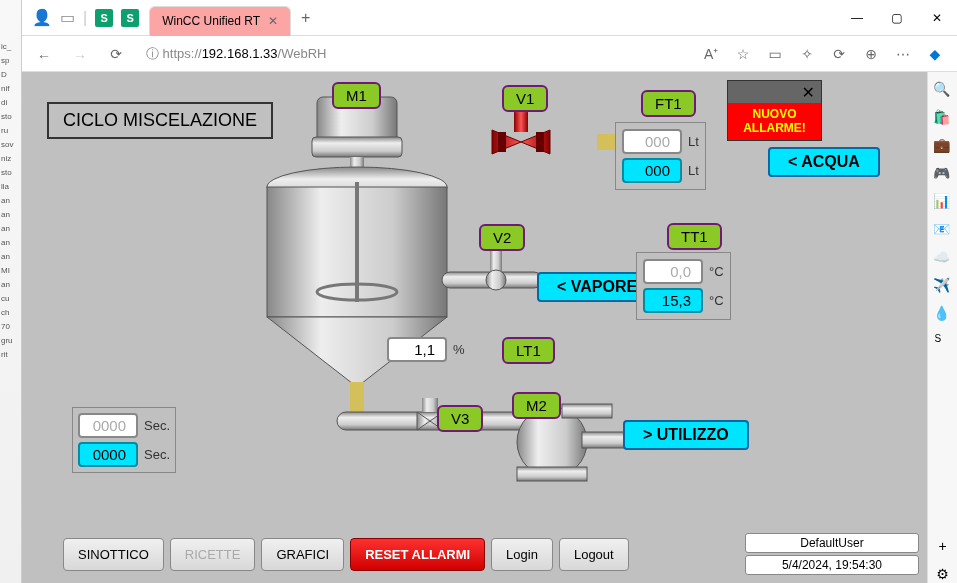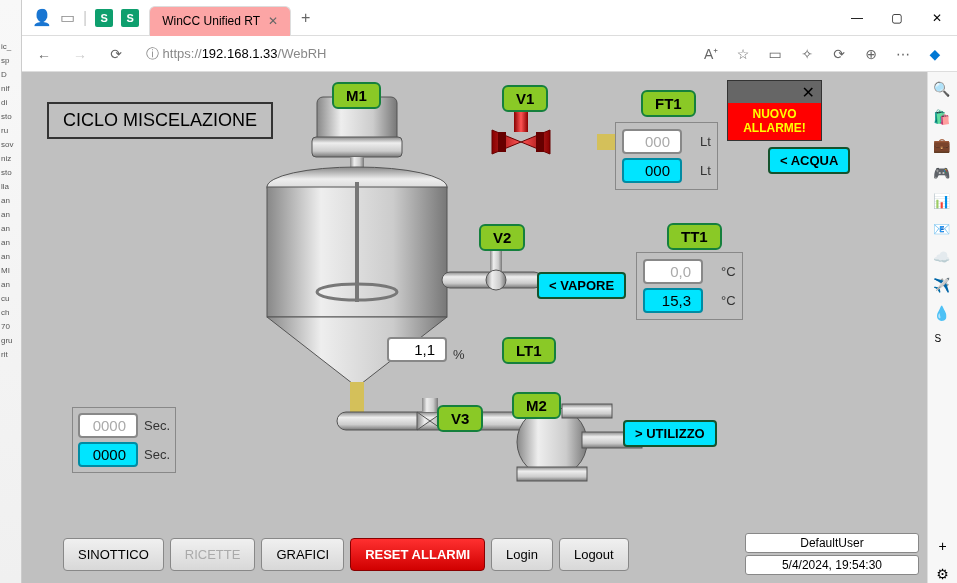--- a/index.html
+++ b/index.html
@@ -28,31 +28,31 @@
 
 
 .edge-side { position: absolute; right: 0; top: 72px; width: 30px; height: calc(100% - 72px); background: #f7f7f7; border-left: 1px solid #ddd; display: flex; flex-direction: column; align-items: center; padding-top: 8px; gap: 10px; }
 .edge-side .ic { width: 18px; height: 18px; font-size: 14px; display: flex; align-items: center; justify-content: center; }
 
 
 .scada { position: absolute; left: 22px; right: 30px; top: 72px; bottom: 0; background: #c0c0c0; }
 
 .title-box { position: absolute; left: 25px; top: 30px; border: 2px solid #333; padding: 6px 14px; font-size: 18px; background: #c0c0c0; }
 
-.tag { position: absolute; background: #8ac926; border: 2px solid #15803d; border-radius: 6px; padding: 3px 12px; font-size: 15px; font-weight: bold; color: #000; }
-.cyan-tag { background: #00e5ff; border: 2px solid #14532d; border-radius: 4px; padding: 4px 10px; font-size: 13px; font-weight: bold; }
+.tag { position: absolute; background: #8ac926; border: 2px solid #701a75; border-radius: 6px; padding: 3px 12px; font-size: 15px; font-weight: normal; color: #000; }
+.cyan-tag { background: #00e5ff; border: 2px solid #0369a1; border-radius: 4px; padding: 4px 18px; font-size: 16px; font-weight: bold; }
 
 .val-box { background: #fff; border: 2px solid #888; border-radius: 4px; padding: 2px 10px; font-size: 15px; text-align: right; color: #888; min-width: 60px; }
 .val-box.cyan { background: #00e5ff; color: #000; border-color: #008ba3; }
 .val-box.gray { color: #aaa; }
 .unit { font-size: 13px; color: #333; }
 
 
 .panel { position: absolute; background: #c0c0c0; border: 1px solid #888; padding: 6px; display: flex; flex-direction: column; gap: 4px; }
-.panel .row { display: flex; align-items: center; gap: 18px; }
+.panel .row { display: flex; align-items: center; gap: 6px; }
 
 
 .alarm { position: absolute; right: 105px; top: 8px; width: 95px; background: #666; border: 1px solid #333; }
 .alarm-head { height: 22px; display: flex; justify-content: flex-end; align-items: center; padding-right: 6px; background: #666; }
 .alarm-head .x { font-size: 16px; cursor: pointer; }
 .alarm-body { background: #ff0000; color: #ffff00; font-weight: bold; text-align: center; font-size: 12px; padding: 4px 2px; line-height: 1.2; }
 
 
 .timers { position: absolute; left: 50px; top: 335px; border: 1px solid #888; background: #c0c0c0; padding: 5px; display: flex; flex-direction: column; gap: 4px; }
 .timers .row { display: flex; align-items: center; gap: 6px; }
@@ -248,21 +248,21 @@
     <div class="row">
       <div class="val-box gray">0,0</div>
       <span class="unit">°C</span>
     </div>
     <div class="row">
       <div class="val-box cyan">15,3</div>
       <span class="unit">°C</span>
     </div>
   </div>
 
-  <div style="position:absolute; left:365px; top:265px; display:flex; gap:6px; align-items:flex-end">
+  <div style="position:absolute; left:365px; top:265px; display:flex; gap:6px; align-items:center">
     <div class="val-box" style="color:#000">1,1</div>
     <span class="unit">%</span>
   </div>
 
   <div class="timers">
     <div class="row">
       <div class="val-box gray">0000</div>
       <span class="unit">Sec.</span>
     </div>
     <div class="row">

